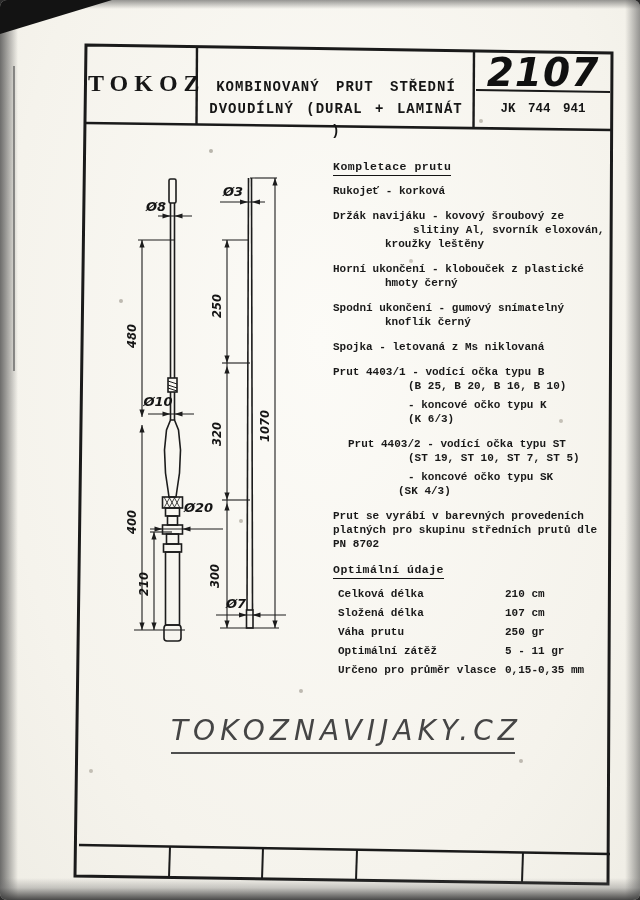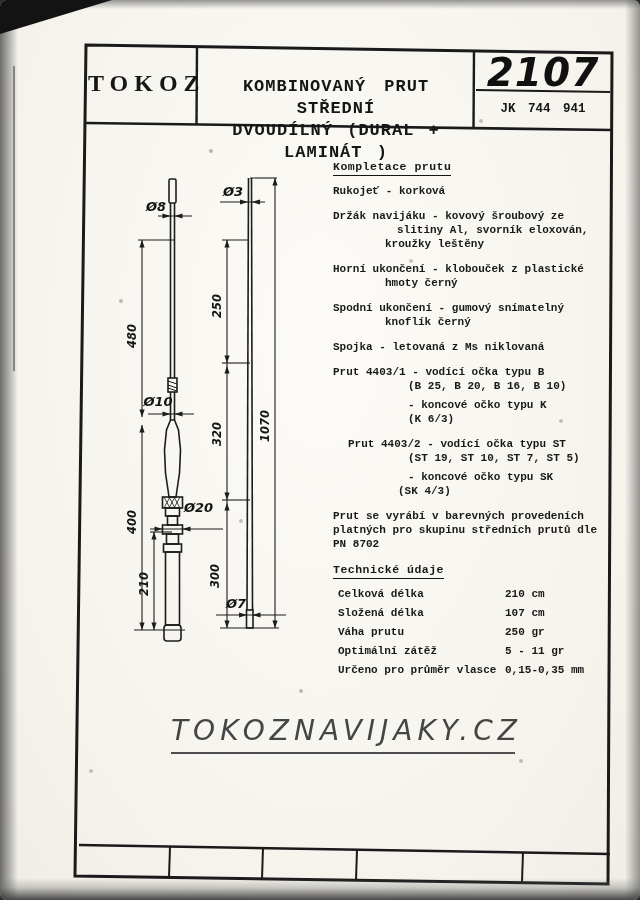--- a/index.html
+++ b/index.html
@@ -18,21 +18,21 @@
   .speckles{position:absolute;left:0;top:0;width:2px;height:2px;background:transparent;border-radius:50%;
     box-shadow:210px 150px 0 1px #b9b5ac, 480px 120px 0 1px #c2beb4, 120px 300px 0 1px #bdb9b0,
     560px 420px 0 1px #c4c0b6, 300px 690px 0 1px #bdb9b0, 90px 770px 0 1px #c2beb4,
     520px 760px 0 1px #bdb9b0, 410px 260px 0 1px #c9c5bb, 240px 520px 0 1px #c2beb4;}
   
   .lines-svg{position:absolute;left:0;top:0;}
   
   .company{position:absolute;left:88px;top:70px;width:108px;
     font-family:"Liberation Serif","DejaVu Serif",serif;font-weight:bold;font-size:24px;letter-spacing:6px;}
   .prod-title{position:absolute;left:199px;top:76px;width:274px;text-align:center;
-    font-size:17px;font-weight:bold;line-height:22px;}
+    font-size:14px;font-weight:bold;line-height:22px;}
   .prod-title .l1{word-spacing:7px;letter-spacing:1px;}
   .prod-title .l2{word-spacing:3px;letter-spacing:1px;}
   .model{position:absolute;left:476px;top:50px;width:134px;text-align:center;
     font-family:"DejaVu Sans",sans-serif;font-weight:bold;font-style:italic;font-size:39px;letter-spacing:1px;color:#101010;}
   .catalog{position:absolute;left:476px;top:102px;width:134px;text-align:center;
     font-size:12.5px;font-weight:bold;word-spacing:5px;}
   
   .speccol{position:absolute;left:333px;top:160px;width:292px;font-size:11px;font-weight:bold;color:#191919;}
   .h-underline{display:inline-block;border-bottom:1.6px solid #141414;padding-bottom:2px;font-size:11.5px;letter-spacing:.5px;}
   .komp-items .item{margin-top:11px;}
@@ -181,21 +181,21 @@
   <div class="speccol">
     <div>
       <span class="h-underline">Kompletace prutu</span>
     </div>
     <div class="komp-items" id="komp-items">
         <div class="item">
           <div class="line" style="margin-left: 0px;">Rukojeť - korková</div>
         </div>
         <div class="item">
           <div class="line" style="margin-left: 0px;">Držák navijáku - kovový šroubový ze</div>
-          <div class="line" style="margin-left: 64px;">slitiny Al, svorník eloxován,</div>
+          <div class="line" style="margin-left: 80px;">slitiny Al, svorník eloxován,</div>
           <div class="line" style="margin-left: 52px;">kroužky leštěny</div>
         </div>
         <div class="item">
           <div class="line" style="margin-left: 0px;">Horní ukončení - klobouček z plastické</div>
           <div class="line" style="margin-left: 52px;">hmoty černý</div>
         </div>
         <div class="item">
           <div class="line" style="margin-left: 0px;">Spodní ukončení - gumový snímatelný</div>
           <div class="line" style="margin-left: 52px;">knoflík černý</div>
         </div>
@@ -214,21 +214,21 @@
           <div class="line" style="margin-left: 75px; margin-top: 5px;">- koncové očko typu SK</div>
           <div class="line" style="margin-left: 65px;">(SK 4/3)</div>
         </div>
         <div class="item">
           <div class="line" style="margin-left: 0px;">Prut se vyrábí v barevných provedeních</div>
           <div class="line" style="margin-left: 0px;">platných pro skupinu středních prutů dle</div>
           <div class="line" style="margin-left: 0px;">PN 8702</div>
         </div>
       </div>
     <div class="tech-head">
-      <span class="h-underline">Technické údaje</span>
+      <span class="h-underline">Optimální údaje</span>
     </div>
     <div id="tech-rows">
         <div class="trow"><span class="tlabel">Celková délka</span><span class="tvalue">210 cm</span></div>
         <div class="trow"><span class="tlabel">Složená délka</span><span class="tvalue">107 cm</span></div>
         <div class="trow"><span class="tlabel">Váha prutu</span><span class="tvalue">250 gr</span></div>
         <div class="trow"><span class="tlabel">Optimální zátěž</span><span class="tvalue">5 - 11 gr</span></div>
         <div class="trow"><span class="tlabel">Určeno pro průměr vlasce</span><span class="tvalue">0,15-0,35 mm</span></div>
       </div>
   </div>
 

